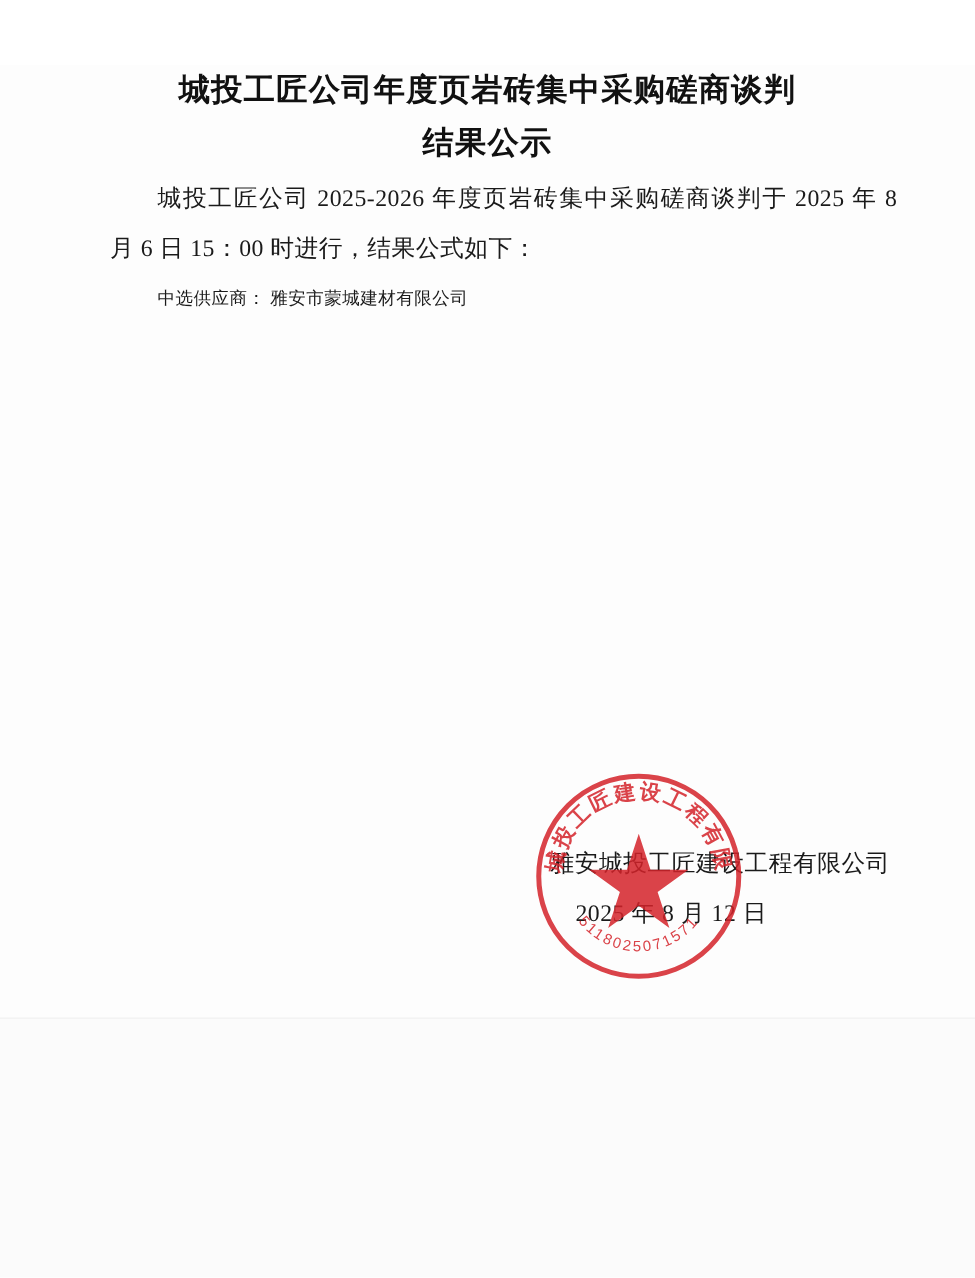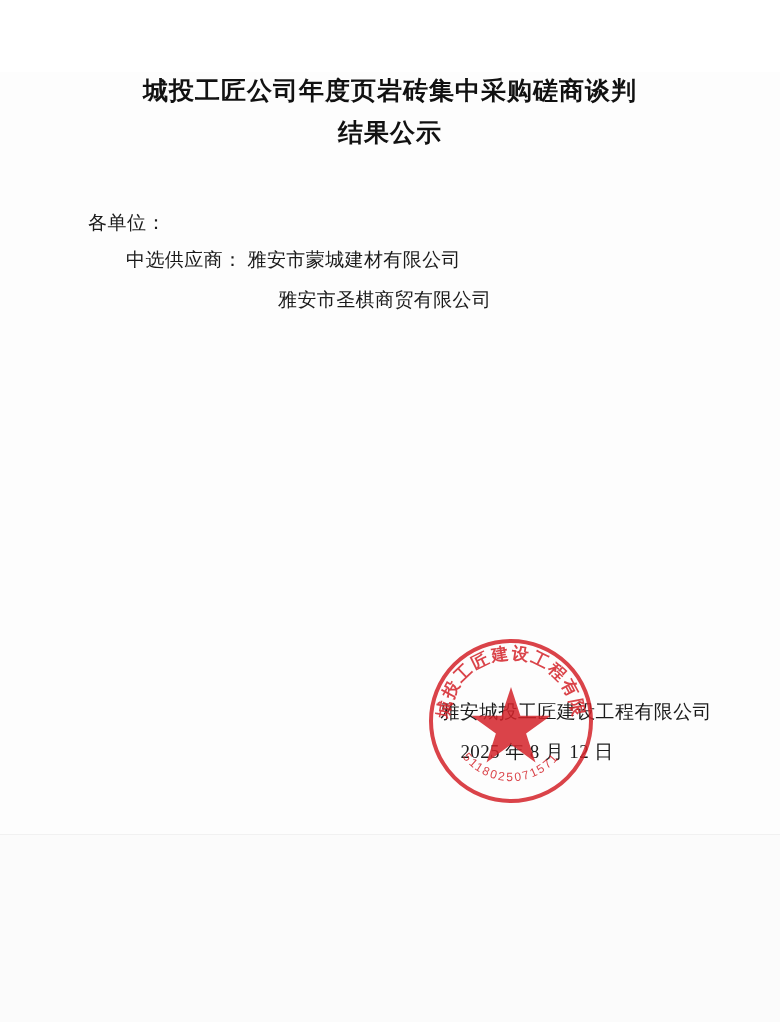--- a/index.html
+++ b/index.html
@@ -29,27 +29,27 @@
     width: 780px;
     height: 260px;
     background: #fbfbfb;
     border-top: 1px solid #f1f1f1;
   }
   .doc-body {
     position: relative;
     padding: 0 58px;
   }
   .doc-title {
-    margin-top: 72px;
+    margin-top: 52px;
     font-size: 25px;
     font-weight: bold;
     line-height: 42px;
     text-align: center;
     letter-spacing: 1px;
-    font-family: Liberation Mono, monospace;
+    font-family: Liberation Serif, serif;
     color: #111;
   }
   .title-line-2 {
     display: block;
     text-align: center;
   }
   .salutation {
     margin-top: 50px;
     font-size: 19px;
     line-height: 34px;
@@ -63,21 +63,21 @@
     text-align: justify;
     padding-left: 30px;
     padding-right: 4px;
     margin-top: 4px;
   }
   .indent {
     text-indent: 38px;
   }
   .supplier-block {
     padding-left: 30px;
-    font-size: 19px;
+    font-size: 14px;
     line-height: 40px;
     letter-spacing: 0.4px;
   }
   .supplier-line-1 {
     text-indent: 38px;
   }
   .supplier-line-2 {
     text-indent: 190px;
   }
   .signature {
@@ -114,26 +114,25 @@
 
   <div class="scan-tint"></div>
 
   <div class="doc-body">
 
     <div class="doc-title">
       <span>城投工匠公司年度页岩砖集中采购磋商谈判</span>
       <span class="title-line-2">结果公示</span>
     </div>
 
-    <div class="salutation">各单位：</div>
 
+    <div class="para indent">城投工匠公司 2025-2026 年度页岩砖集中采购磋商谈判于 2025 年 8 月 6 日 15：00 时进行，结果公式如下：</div>
 
     <div class="supplier-block">
       <div class="supplier-line-1">中选供应商： 雅安市蒙城建材有限公司</div>
-      <div class="supplier-line-2">雅安市圣棋商贸有限公司</div>
     </div>
 
 
   </div>
 
   <div class="seal">
     <svg width="172" height="172" viewBox="0 0 172 172" xmlns="http://www.w3.org/2000/svg">
       <circle cx="86" cy="86" r="80" fill="none" stroke="#d4232a" stroke-width="4"></circle>
       <path id="sealTopArc" d="M 86,86 m -62,0 a 62,62 0 1,1 124,0" fill="none" stroke="none"></path>
       <text fill="#d4232a" font-size="17" font-family="'Liberation Serif', serif" font-weight="bold" letter-spacing="2">

